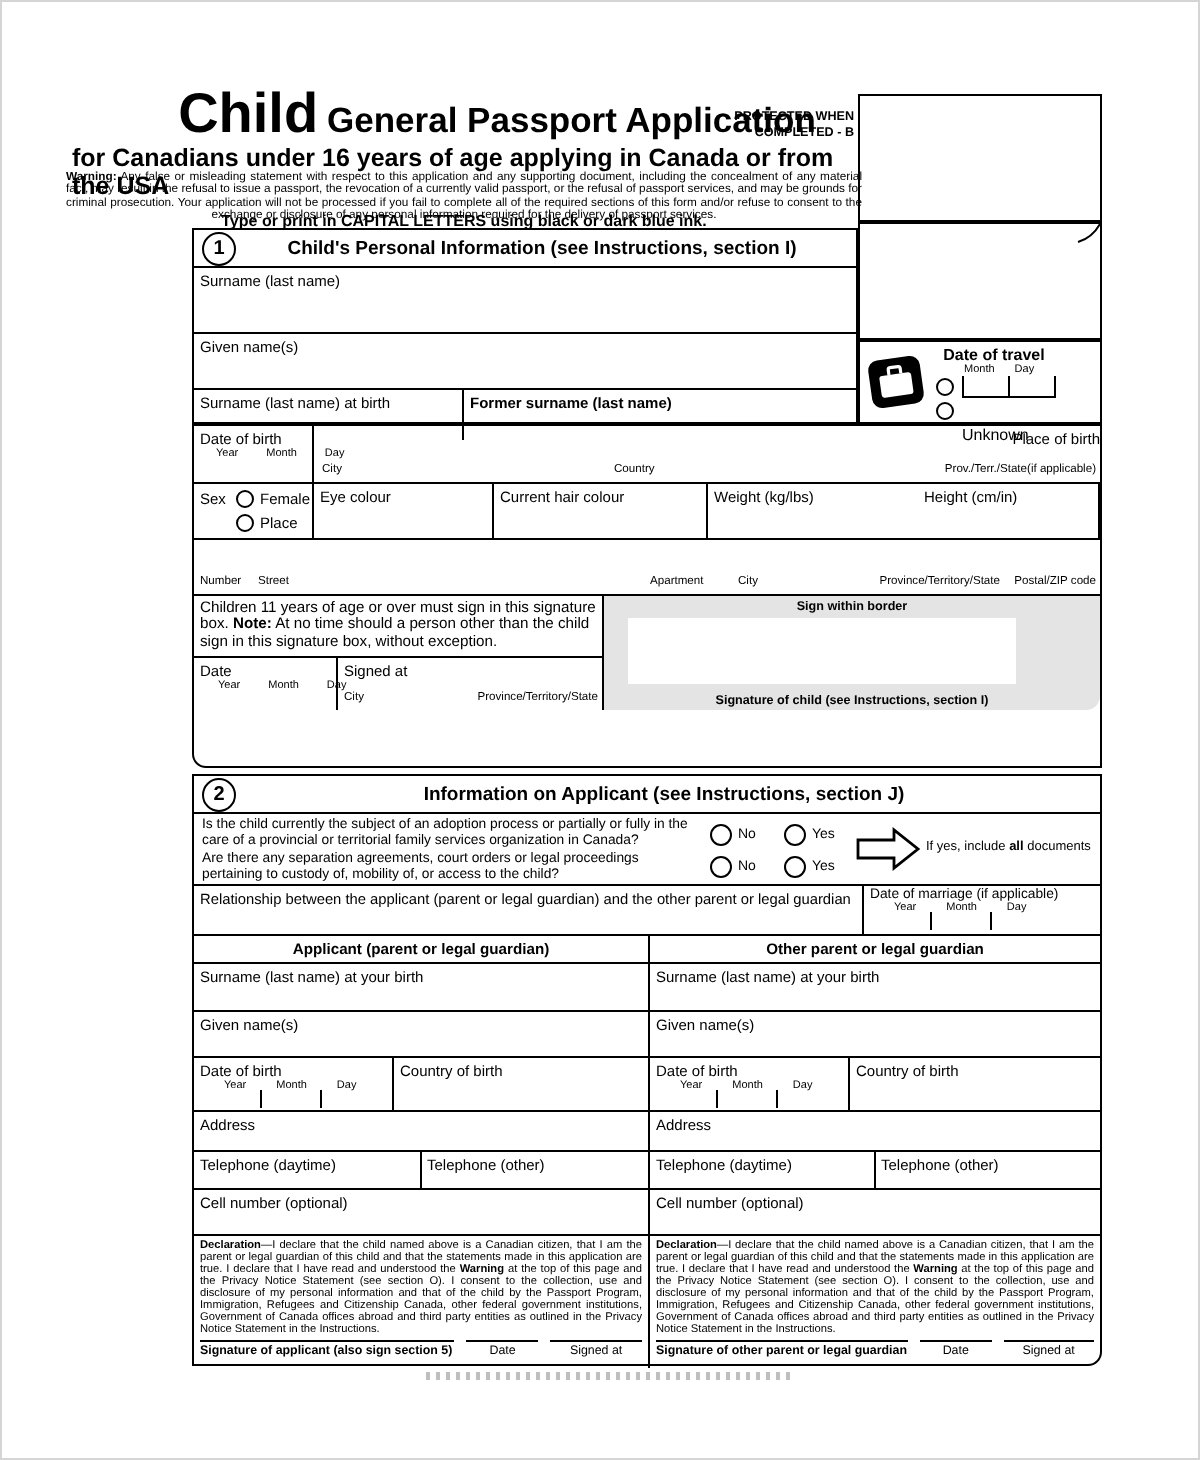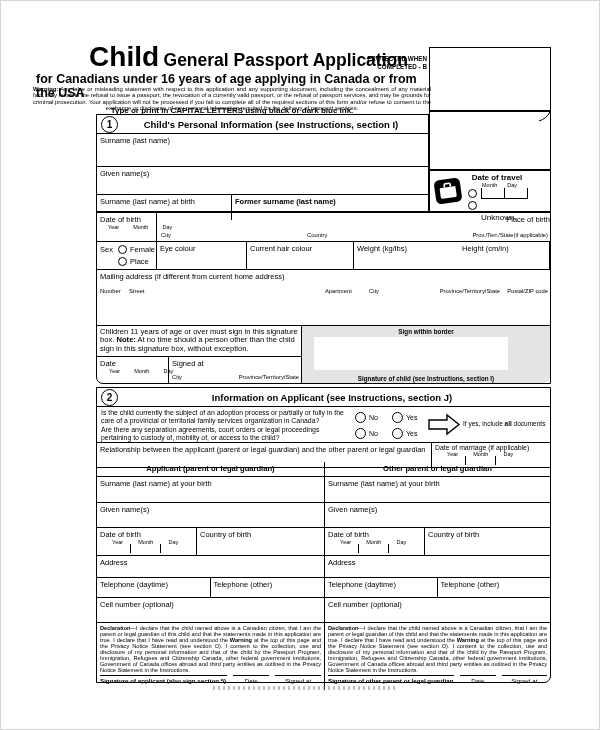--- a/index.html
+++ b/index.html
@@ -141,32 +141,31 @@
       <div class="lbl" style="flex:1;">
         <span>Weight (kg/lbs)</span>
       </div>
       <div class="lbl br" style="width:91px;">
         <span>Height (cm/in)</span>
       </div>
     </div>
 
 
     <div class="bt" style="height:27px;position:relative;">
-      <div class="lbl">Mailing address (if different from current home address)</div>
       <div class="sublbls">
         <span style="left:3px;">Number</span>
         <span style="left:32px;">Street</span>
         <span style="left:228px;">Apartment</span>
         <span style="left:272px;">City</span>
         <span style="right:50px;">Province/Territory/State</span>
         <span style="right:2px;">Postal/ZIP code</span>
       </div>
     </div>
 
-    <div class="row bt" style="height:58px;margin-top:28px;">
+    <div class="row bt" style="height:58px;">
       <div class="br" style="width:205px;display:flex;flex-direction:column;">
         <div style="font-size:7.6px;line-height:8.8px;padding:2px 3px;height:27px;">
           <span>Children 11 years of age or over must sign in this signature box.</span>
           <span class="b">Note:</span><span> At no time should a person other than the child sign in this signature box, without exception.</span>
         </div>
         <div class="row bt" style="flex:1;">
           <div class="br" style="width:72px;position:relative;">
             <div class="lbl">Date</div>
             <div class="ymd" style="padding-left:5px;">
               <span class="yl">Year</span>
@@ -242,21 +241,21 @@
         <div class="ymd" style="padding-left:8px;">
           <span class="yl">Year</span>
           <span class="tk"></span>
           <span class="yl">Month</span>
           <span class="tk"></span>
           <span class="yl">Day</span>
         </div>
       </div>
     </div>
 
-    <div class="row bt" style="height:217px;align-items:center;">
+    <div class="row bt" style="height:217px;">
 
       <div style="width:227px;display:flex;flex-direction:column;">
         <div class="bb b ctr" style="height:14px;font-size:7.6px;line-height:13px;">Applicant (parent or legal guardian)</div>
         <div class="bb lbl" style="height:23px;">
           <span>Surname (last name) at your birth</span>
         </div>
         <div class="bb lbl" style="height:22px;">
           <span>Given name(s)</span>
         </div>
         <div class="bb row" style="height:28px;">

